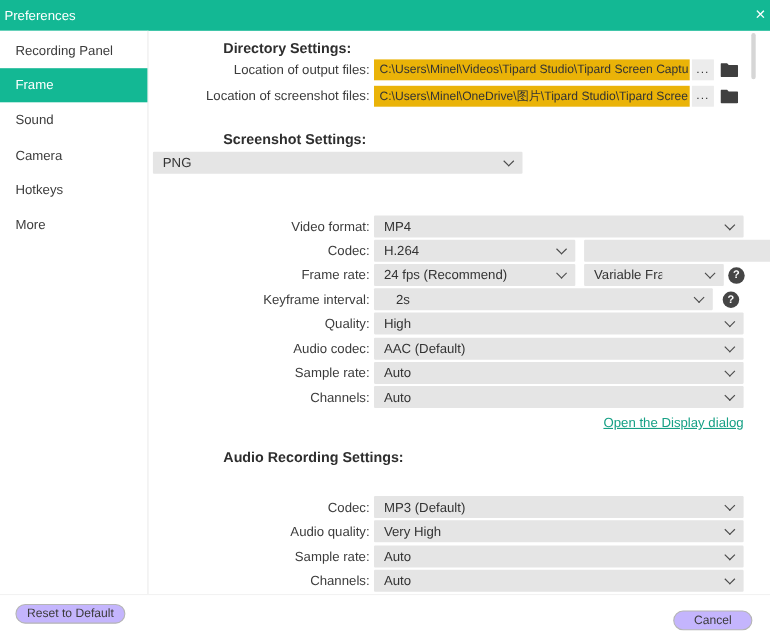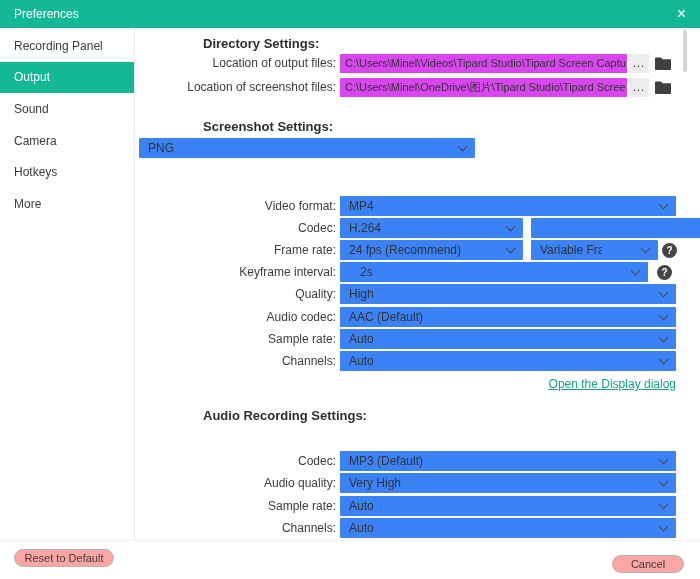--- a/index.html
+++ b/index.html
@@ -1,50 +1,50 @@
 <!DOCTYPE html>
 <html><head>
 <meta charset="utf-8">
 <style>
   * { margin:0; padding:0; box-sizing:border-box; }
   html,body { width:700px; height:579px; }
   body { font-family:"Liberation Sans", sans-serif; background:#fff; }
   .dialog { position:relative; width:700px; height:579px; background:#fff; overflow:hidden; }
 
-  .header { position:absolute; top:0; left:0; right:0; height:28px; background:#13b894; display:flex; align-items:center; padding:0 14px; }
+  .header { position:absolute; top:0; left:0; right:0; height:28px; background:#13b894; display:flex; align-items:center; padding:0 4px; }
   .header-title { color:#fff; font-size:12px; }
   .close { margin-left:auto; color:#fff; font-size:16px; line-height:16px; cursor:pointer; font-weight:300; }
 
   .sidebar { position:absolute; top:28px; left:0; width:135px; bottom:39px; border-right:1px solid #ebebeb; padding-top:2px; background:#fff; }
   .side-item { height:31.6px; display:flex; align-items:center; padding-left:14px; font-size:12px; color:#3c3c3c; cursor:pointer; }
   .side-item.selected { background:#13b894; color:#fff; }
 
   .heading { position:absolute; font-size:13px; font-weight:bold; color:#2e2e2e; left:188px;padding-left:15px; }
 
   .row { position:absolute; left:135px; right:0; height:20px; display:flex; align-items:center; }
   .lbl { width:201px; text-align:right; font-size:12px; color:#3c3c3c; flex:none; }
   .ctrl { margin-left:4px; }
 
-  .dd { height:20px; background:#3b82f6; display:flex; align-items:center; justify-content:space-between; padding:0 9px; font-size:12px; color:#333; cursor:pointer; border-radius:1px; flex:none;gap:32px; }
+  .dd { height:20px; background:#e5e5e5; display:flex; align-items:center; justify-content:space-between; padding:0 9px; font-size:12px; color:#333; cursor:pointer; border-radius:1px; flex:none;gap:32px; }
   .dd .chev { width:7px; height:7px; border-right:1.5px solid #4a4a4a; border-bottom:1.5px solid #4a4a4a; transform:rotate(45deg); margin-top:-4px; margin-left:8px; flex:none; }
   .dd-val { white-space:nowrap; overflow:hidden; }
   .w336{width:336px;} .w183{width:183px;} .w145{width:175px;flex-direction:column;} .w127{width:127px;} .w308{width:308px;padding-left:20px;}
   .ml8 { margin-left:8px; }
 
-  .pathbox { width:287px; height:19px; background:#d946ef; display:flex; align-items:center; padding:0 5px; font-size:11px; color:#333; white-space:nowrap; overflow:hidden; flex:none; }
+  .pathbox { width:287px; height:19px; background:#eab308; display:flex; align-items:center; padding:0 5px; font-size:11px; color:#333; white-space:nowrap; overflow:hidden; flex:none; }
   .browse { width:20px; height:19px; background:#ececec; margin-left:2px; display:flex; align-items:flex-end; justify-content:center; font-size:11px; color:#333; cursor:pointer; letter-spacing:1px; padding-bottom:4px; flex:none; }
   .folder { margin-left:6px; cursor:pointer; display:flex; align-items:center; flex:none; }
 
   .help { width:15px; height:15px; border-radius:50%; background:#454545; color:#fff; font-size:10px; font-weight:bold; display:flex; align-items:center; justify-content:center; margin-left:9px; flex:none; cursor:pointer; }
 
   .link { position:absolute; right:24px; font-size:12px; color:#16a085; text-decoration:underline; cursor:pointer; }
 
   .footer { position:absolute; left:0; right:0; bottom:0; height:39px; background:#fff; border-top:1px solid #f2f2f2; }
   .btn { position:absolute; height:18px; border-radius:10px; font-size:11px; display:flex; align-items:center; justify-content:center; cursor:pointer; }
-  .btn-outline { background:#fca5a5; border:1px solid #b5b5b5; color:#3c3c3c; }
+  .btn-outline { background:#c4b5fd; border:1px solid #b5b5b5; color:#3c3c3c; }
   .btn-green { background:#ec4899; color:#fff; border:none;margin-top:34px; }
   .reset { left:14px; top:8px; width:100px; }
   .ok { right:97px; top:9px; width:74px; }
   .cancel { right:16px; top:14px; width:72px;margin-left:42px; }
 
   .scroll-thumb { position:absolute; right:13px; top:30px; width:4px; height:42px; background:#d6d6d6; border-radius:2px; cursor:pointer; }
 </style>
 </head>
 <body>
 
@@ -53,21 +53,21 @@
   <div class="header">
     <span class="header-title">Preferences</span>
     <span class="close">×</span>
   </div>
 
   <div class="sidebar">
     <div class="side-item">
         <span>Recording Panel</span>
       </div>
     <div class="side-item selected">
-        <span>Output</span>
+        <span>Frame</span>
       </div>
     <div class="side-item">
         <span>Sound</span>
       </div>
     <div class="side-item">
         <span>Camera</span>
       </div>
     <div class="side-item">
         <span>Hotkeys</span>
       </div>

